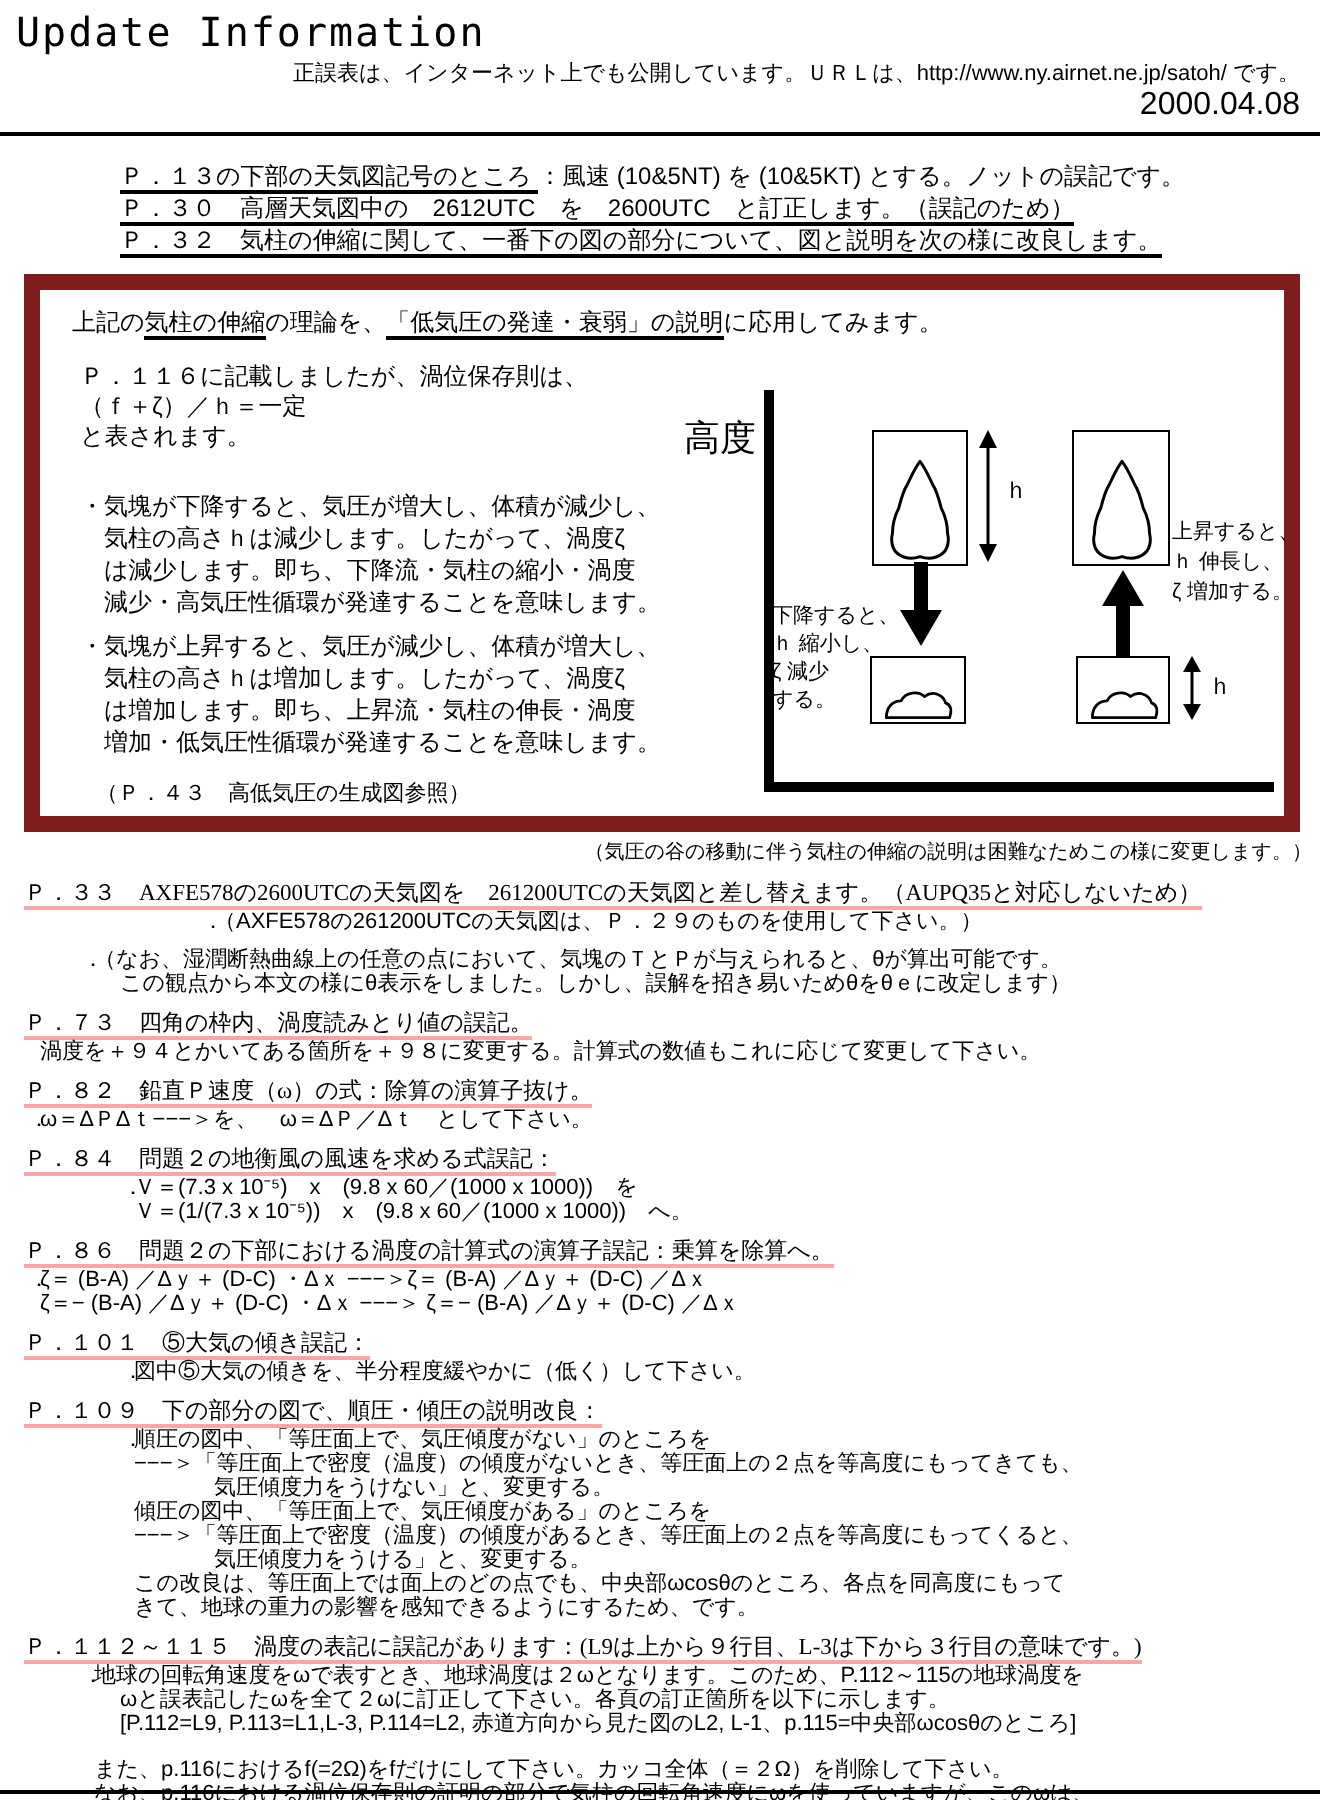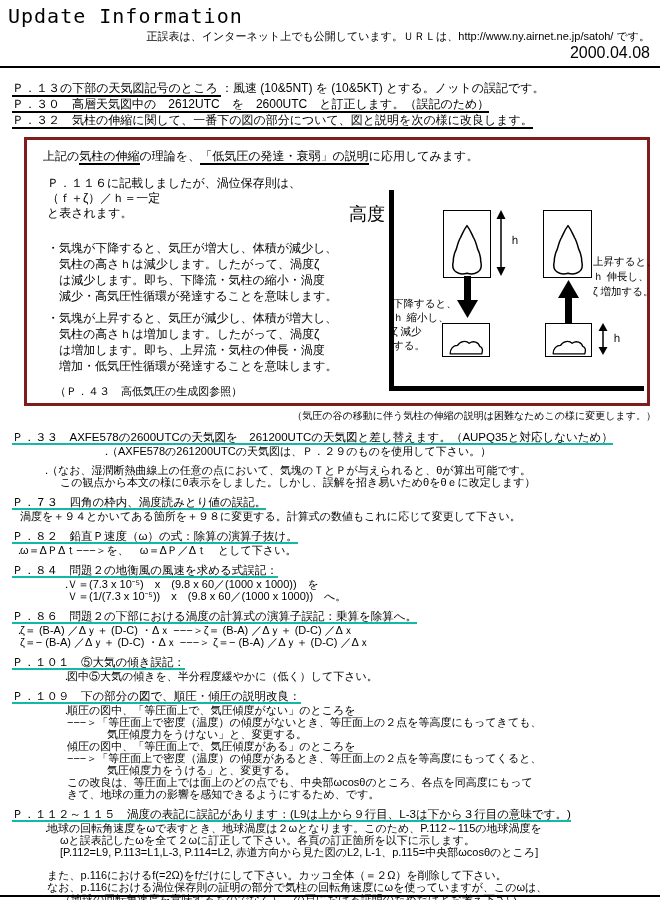--- a/index.html
+++ b/index.html
@@ -5,24 +5,24 @@
   html,body{margin:0;padding:0;}
   body{width:660px;height:900px;background:#fff;color:#000;position:relative;overflow:hidden;
        font-family:"Liberation Sans",sans-serif;}
   .title{font-family:"DejaVu Sans Mono",monospace;font-size:20px;letter-spacing:1px;padding:4px 4px 0 8px;}
   .subrow{display:flex;justify-content:space-between;align-items:flex-end;padding:1px 10px 0 8px;flex-direction:column;}
   .subtitle{font-size:11px;}
   .date{font-family:Liberation Sans, sans-serif;font-size:16px;margin-left:14px;}
   .toprule{border-top:2px solid #000;margin-top:4px;}
 
   .notices{margin:12px 6px 0 12px;font-size:12px;line-height:16px;}
-  .notice{white-space:nowrap;}
+  .notice{white-space:nowrap;margin-left:48px;}
   .u{border-bottom:2px solid #000;padding-bottom:0px;}
 
-  .figbox{position:relative;margin:9px 10px 0 24px;height:263px;border:3px solid #7f1d1d;}
+  .figbox{position:relative;margin:9px 10px 0 12px;height:263px;border:8px solid #7f1d1d;}
   .figbox .abs{position:absolute;white-space:nowrap;}
   .intro{left:16px;top:8px;font-size:12px;}
   .p116{left:20px;top:36px;font-size:12px;line-height:15px;}
   .bul1{left:20px;top:100px;font-size:12px;line-height:16px;}
   .bul2{left:20px;top:170px;font-size:12px;line-height:16px;}
   .bul1 div,.bul2 div,.p116 div{white-space:nowrap;}
   .ref{left:28px;top:244px;font-size:11px;}
   .hoehe{left:322px;top:62px;font-size:18px;}
   .vaxis{left:362px;top:50px;width:5px;height:201px;background:#000;}
   .haxis{left:362px;top:246px;width:255px;height:5px;background:#000;}
@@ -39,21 +39,21 @@
   .uArrow{left:528px;top:140px;}
   .dnote{left:366px;top:156px;font-size:10.5px;line-height:14px;}
   .unote{left:566px;top:114px;font-size:10.5px;line-height:15px;}
   .dnote div,.unote div{white-space:nowrap;}
 
   .caption{text-align:right;font-size:10px;margin:3px 4px 0 0;}
 
   .sections{margin:7px 4px 0 12px;}
   .section{margin-bottom:7px;}
   .shead{font-size:11.5px;line-height:15px;white-space:nowrap;}
-  .shead span{border-bottom:2px solid #14b8a6;}
+  .shead span{border-bottom:2px solid #fca5a5;font-family:Liberation Serif, serif;}
   .bline{position:relative;font-size:11px;line-height:12px;white-space:nowrap;}
   .lead{position:absolute;left:-6px;top:0;}
   .i0{margin-left:8px;} .i1{margin-left:35px;} .i2{margin-left:48px;}
   .i3{margin-left:55px;} .i4{margin-left:95px;} .mt{margin-top:11px;}
 
   .botrule{position:absolute;left:0;top:895px;width:660px;height:2px;background:#000;}
   svg{display:block;}
 </style>
 </head>
 <body>

